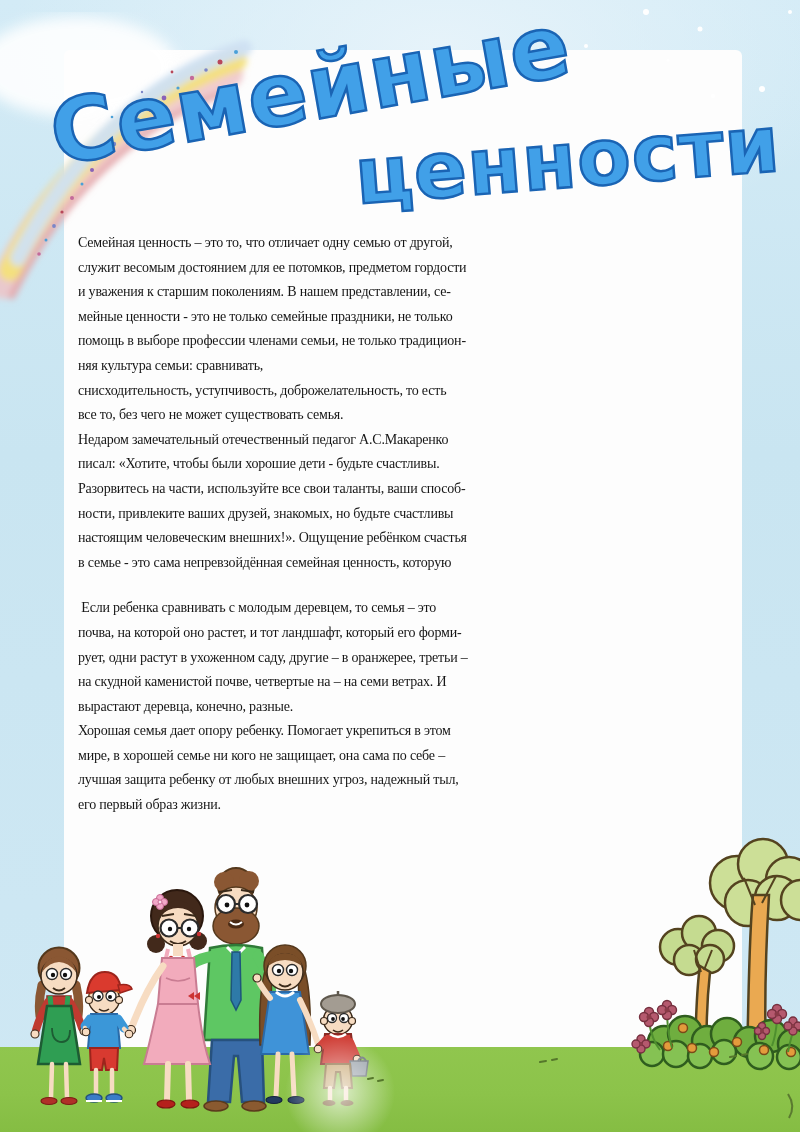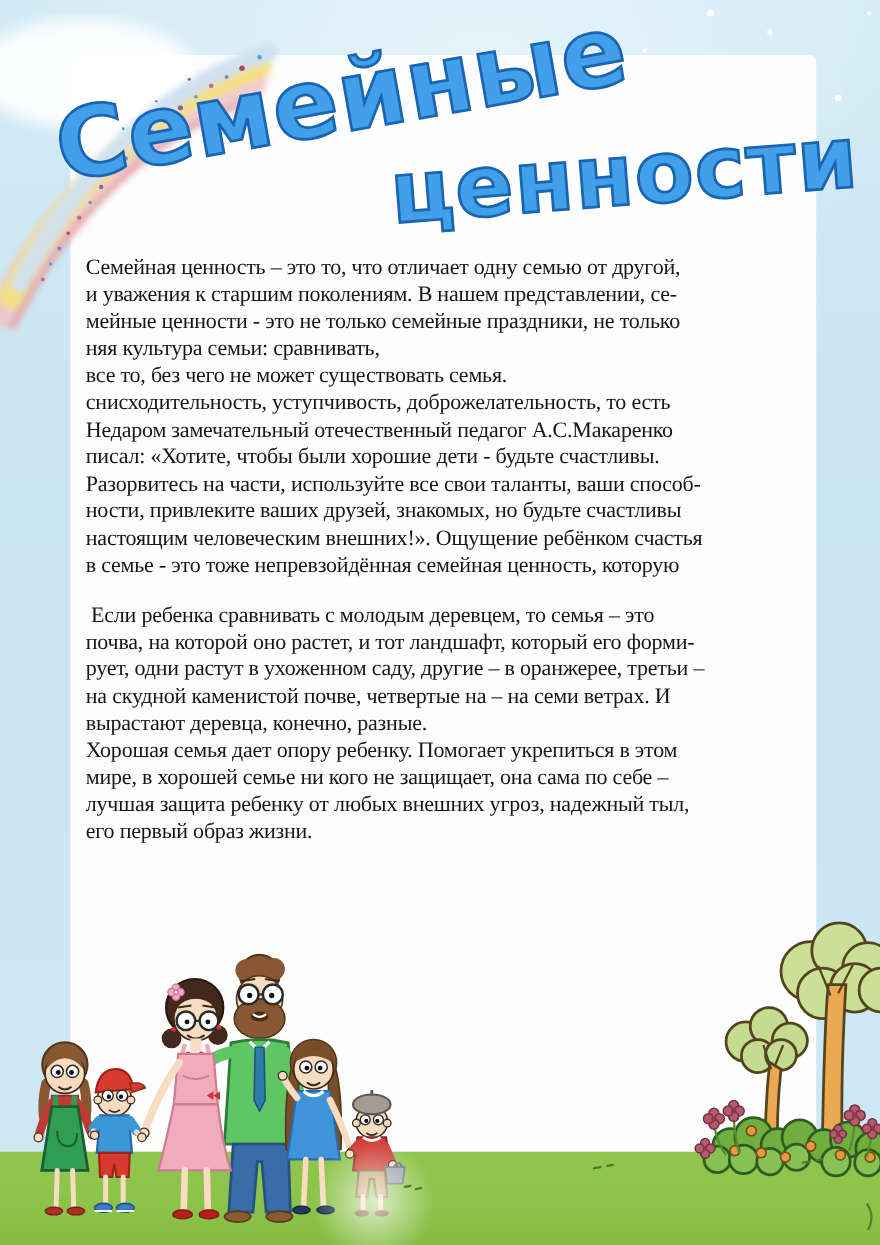--- a/index.html
+++ b/index.html
@@ -12,21 +12,21 @@
     background:#fdfdfd;border-radius:6px;z-index:1;}
   .rainbow{position:absolute;left:-8px;top:12px;z-index:2;}
   .title-word{position:absolute;z-index:3;font-family:"DejaVu Sans", sans-serif;
     font-weight:700;color:#41a0e8;-webkit-text-stroke:2.5px #1a64b4;
     text-shadow:0 0 1px #1a64b4;line-height:1;white-space:pre;}
   .title-1{left:44px;top:92px;font-size:88px;letter-spacing:1px;
     transform:rotate(-10deg);transform-origin:left top;}
   .title-2{left:352px;top:138px;font-size:78px;letter-spacing:1px;
     transform:rotate(-4.5deg);transform-origin:left top;}
   .article{position:absolute;left:78px;top:231px;width:662px;z-index:3;color:#161616;}
-  .tline{white-space:pre;font-size:20px;line-height:24.6px;letter-spacing:-0.2px;}
+  .tline{white-space:pre;font-size:14px;line-height:24.6px;letter-spacing:-0.2px;}
   .para2{margin-top:21px;font-family:Liberation Serif, serif;}
   .grass{position:absolute;left:0;top:1047px;width:800px;height:85px;z-index:2;
     background:linear-gradient(180deg,#90c64e 0%, #8cc34a 55%, #85bd43 100%);}
   .scene{position:absolute;left:0;top:0;z-index:4;pointer-events:none;}
 </style>
 </head>
 <body>
 
 <div class="page">
 
@@ -72,31 +72,33 @@
       <circle cx="120" cy="105" r="1.3" fill="#4aa0d8"></circle>
     </g>
   </svg>
 
   <div class="title-word title-1">Семейные</div>
   <div class="title-word title-2">ценности</div>
 
   <div class="article">
     <div class="para">
         <div class="tline">Семейная ценность – это то, что отличает одну семью от другой,</div>
+        <div class="tline">служит весомым достоянием для ее потомков, предметом гордости</div>
         <div class="tline">и уважения к старшим поколениям. В нашем представлении, се-</div>
         <div class="tline">мейные ценности - это не только семейные праздники, не только</div>
+        <div class="tline">помощь в выборе профессии членами семьи, не только традицион-</div>
         <div class="tline">няя культура семьи: сравнивать,</div>
+        <div class="tline">снисходительность, уступчивость, доброжелательность, то есть</div>
         <div class="tline">все то, без чего не может существовать семья.</div>
-        <div class="tline">снисходительность, уступчивость, доброжелательность, то есть</div>
         <div class="tline">Недаром замечательный отечественный педагог А.С.Макаренко</div>
         <div class="tline">писал: «Хотите, чтобы были хорошие дети - будьте счастливы.</div>
         <div class="tline">Разорвитесь на части, используйте все свои таланты, ваши способ-</div>
         <div class="tline">ности, привлеките ваших друзей, знакомых, но будьте счастливы</div>
         <div class="tline">настоящим человеческим внешних!». Ощущение ребёнком счастья</div>
-        <div class="tline">в семье - это тоже непревзойдённая семейная ценность, которую</div>
+        <div class="tline">в семье - это сама непревзойдённая семейная ценность, которую</div>
       </div>
     <div class="para para2">
         <div class="tline"> Если ребенка сравнивать с молодым деревцем, то семья – это</div>
         <div class="tline">почва, на которой оно растет, и тот ландшафт, который его форми-</div>
         <div class="tline">рует, одни растут в ухоженном саду, другие – в оранжерее, третьи –</div>
         <div class="tline">на скудной каменистой почве, четвертые на – на семи ветрах. И</div>
         <div class="tline">вырастают деревца, конечно, разные.</div>
         <div class="tline">Хорошая семья дает опору ребенку. Помогает укрепиться в этом</div>
         <div class="tline">мире, в хорошей семье ни кого не защищает, она сама по себе –</div>
         <div class="tline">лучшая защита ребенку от любых внешних угроз, надежный тыл,</div>

